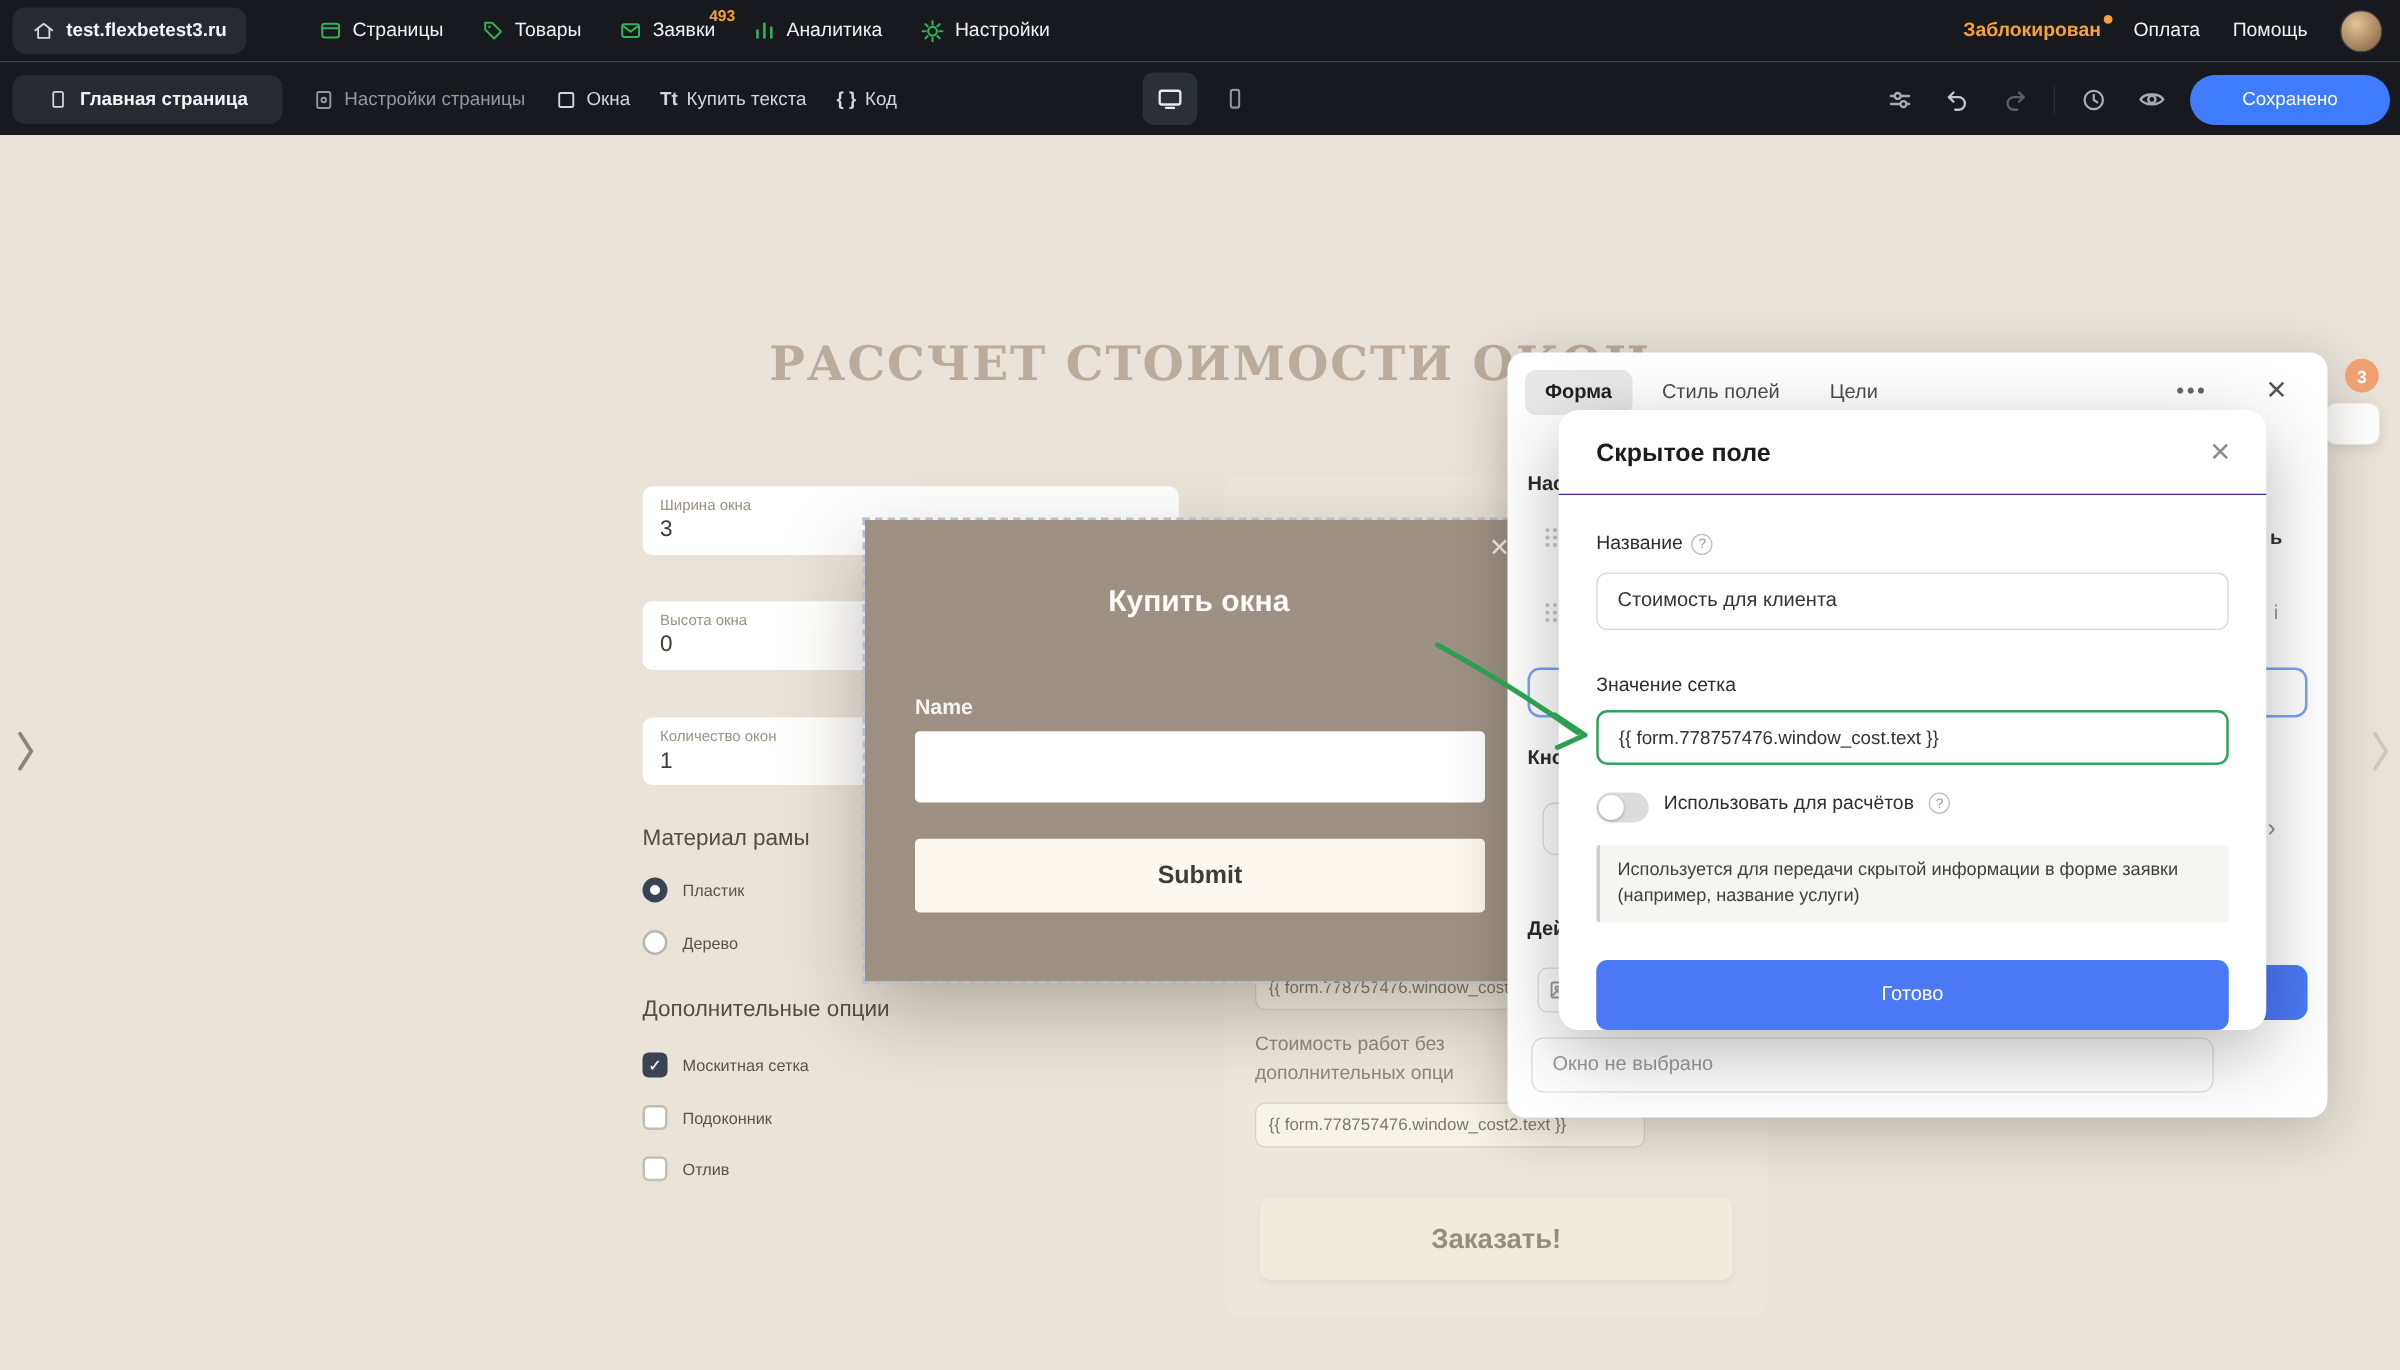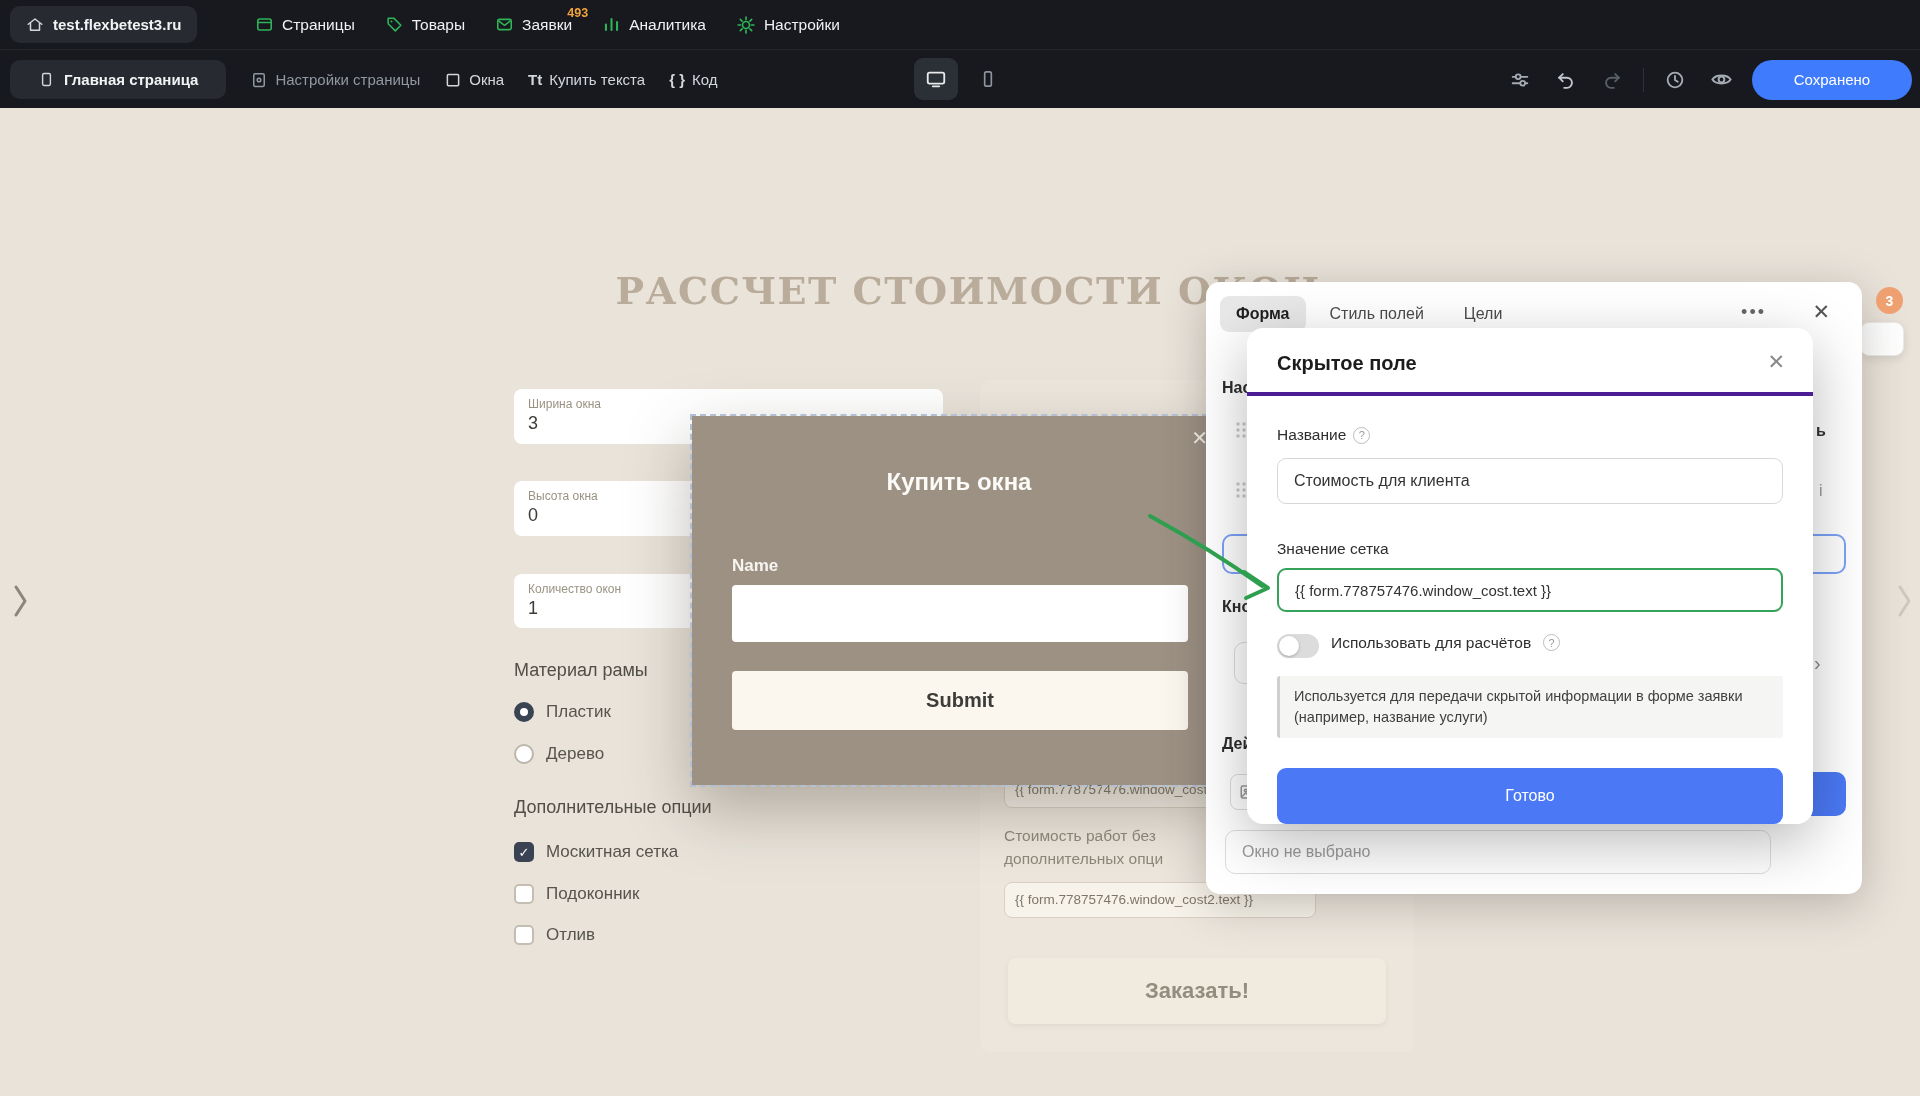--- a/index.html
+++ b/index.html
@@ -41,21 +41,21 @@
   .canvas-heading { position:absolute; left:400px; top:268px; width:1136px; text-align:center;
     font-family:"DejaVu Serif", serif; font-size:38px; letter-spacing:1.5px; color:#BAAC9B; z-index:1; }
 
   .field-box { position:absolute; left:514px; width:429px; height:55px; background:#fff; border-radius:8px; padding:8px 14px 0; z-index:1; cursor:text; }
   .field-label { font-size:12px; color:#9A9383; }
   .field-value { font-size:18px; color:#3E3C36; margin-top:2px; }
   .field-suffix { position:absolute; right:14px; top:24px; font-size:15px; color:#9A9488; }
 
   .section-label { position:absolute; left:514px; font-size:18px; color:#504E46; z-index:1; }
   .choice-row { position:absolute; left:514px; height:28px; display:flex; align-items:center; gap:12px; z-index:1; cursor:pointer; }
-  .choice-label { font-size:17px; color:#56544D; }
+  .choice-label { font-size:13px; color:#56544D; }
   .radio { width:20px; height:20px; border-radius:50%; background:#fff; }
   .radio.on { border:6px solid #3A4354; }
   .radio.off { border:2px solid #BDB7AB; }
   .checkbox { width:20px; height:20px; border-radius:5px; }
   .checkbox.on { background:#3A4354; color:#fff; font-size:13px; display:flex; align-items:center; justify-content:center; }
   .checkbox.off { background:#fff; border:2px solid #C4BEB2; }
 
   
   .product-card { position:absolute; left:980px; top:380px; width:434px; height:672px; background:#ECE6DD; border-radius:10px; z-index:1; }
   .code-box { position:absolute; left:24px; width:312px; height:36px; background:#F7F3EA; border:1px solid #D8D1C3; border-radius:8px;
@@ -95,21 +95,21 @@
     display:flex; align-items:center; justify-content:center; font-size:16px; font-weight:bold; color:#333; }
   .frag-iconbox { position:absolute; left:24px; top:492px; width:36px; height:36px; border:1.5px solid #DCDCDC; border-radius:8px;
     display:flex; align-items:center; justify-content:center; }
   .frag-blue-btn { position:absolute; left:560px; top:490px; width:80px; height:44px; background:#4B79F6; border-radius:10px; }
   .window-select { position:absolute; left:19px; top:548px; width:546px; height:44px; border:1px solid #DDDDDD; border-radius:10px;
     line-height:42px; padding:0 16px; font-size:16px; color:#9B9B9B; cursor:pointer; }
 
   
   .dialog { position:absolute; left:1247px; top:328px; width:566px; height:496px; background:#fff; border-radius:16px;
     box-shadow:0 18px 60px rgba(0,0,0,0.28); z-index:20; }
-  .dialog-header { position:absolute; left:0; top:0; width:100%; height:68px; border-bottom:4px solid #4c1d95; }
+  .dialog-header { position:absolute; left:0; top:0; width:100%; height:68px; border-bottom:1px solid #4c1d95; }
   .dialog-title { position:absolute; left:30px; top:24px; font-size:20px; font-weight:bold; color:#1C1C1C; }
   .dialog-close { position:absolute; right:28px; top:22px; font-size:21px; color:#8A8A8A; cursor:pointer; }
   .dlg-label { position:absolute; left:30px; font-size:15.5px; color:#2E2E2E; display:flex; align-items:center; gap:7px; }
   .help-circle { width:17px; height:17px; border:1.5px solid #BDBDBD; border-radius:50%; color:#9A9A9A; font-size:11px;
     display:flex; align-items:center; justify-content:center; cursor:pointer; }
   .dlg-input { position:absolute; left:30px; width:506px; height:46px; border:1px solid #D8D8D8; border-radius:9px;
     padding:0 16px; font-size:16px; color:#333; outline:none; background:#fff; font-family:"Liberation Sans", sans-serif; }
   .dlg-input.green { border:2px solid #35A25A; height:44px; font-size:15px; }
   .toggle-row { position:absolute; left:30px; top:306px; display:flex; align-items:flex-start; gap:12px; }
   .switch { width:42px; height:24px; background:#DCDCDC; border-radius:12px; position:relative; cursor:pointer; }
@@ -185,20 +185,26 @@
             <line x1="18.5" y1="12" x2="21.5" y2="12"></line>
             <line x1="5.2" y1="5.2" x2="7.3" y2="7.3"></line>
             <line x1="16.7" y1="16.7" x2="18.8" y2="18.8"></line>
             <line x1="5.2" y1="18.8" x2="7.3" y2="16.7"></line>
             <line x1="16.7" y1="7.3" x2="18.8" y2="5.2"></line>
           </svg>
         <span>Настройки</span>
       </div>
     </nav>
 
+    <div class="top-right">
+      <span class="blocked"><span>Заблокирован</span><span class="dot"></span></span>
+      <span class="top-link">Оплата</span>
+      <span class="top-link">Помощь</span>
+      <div class="avatar"></div>
+    </div>
   </header>
 
   <div class="toolbar">
     <div class="tb-left">
       <div class="page-btn">
         <svg class="ic" width="17" height="17" viewBox="0 0 24 24" fill="none" stroke="#D3D7DC" stroke-width="2">
             <rect x="6.5" y="3.5" width="11" height="17" rx="2"></rect>
           </svg>
         <span>Главная страница</span>
       </div>

